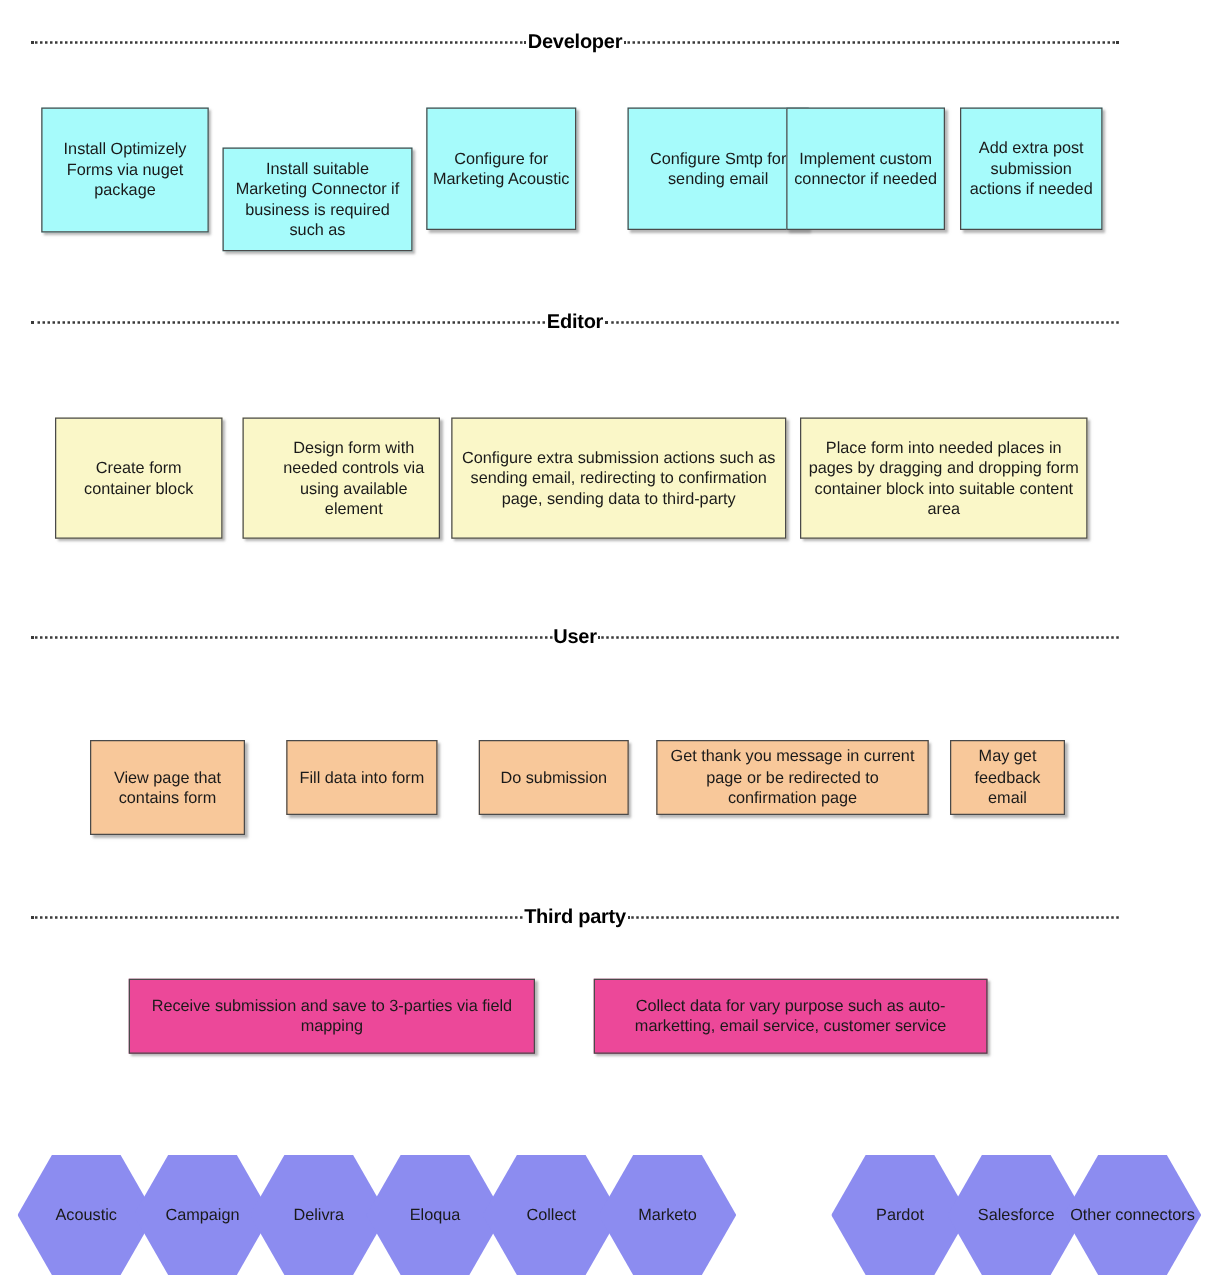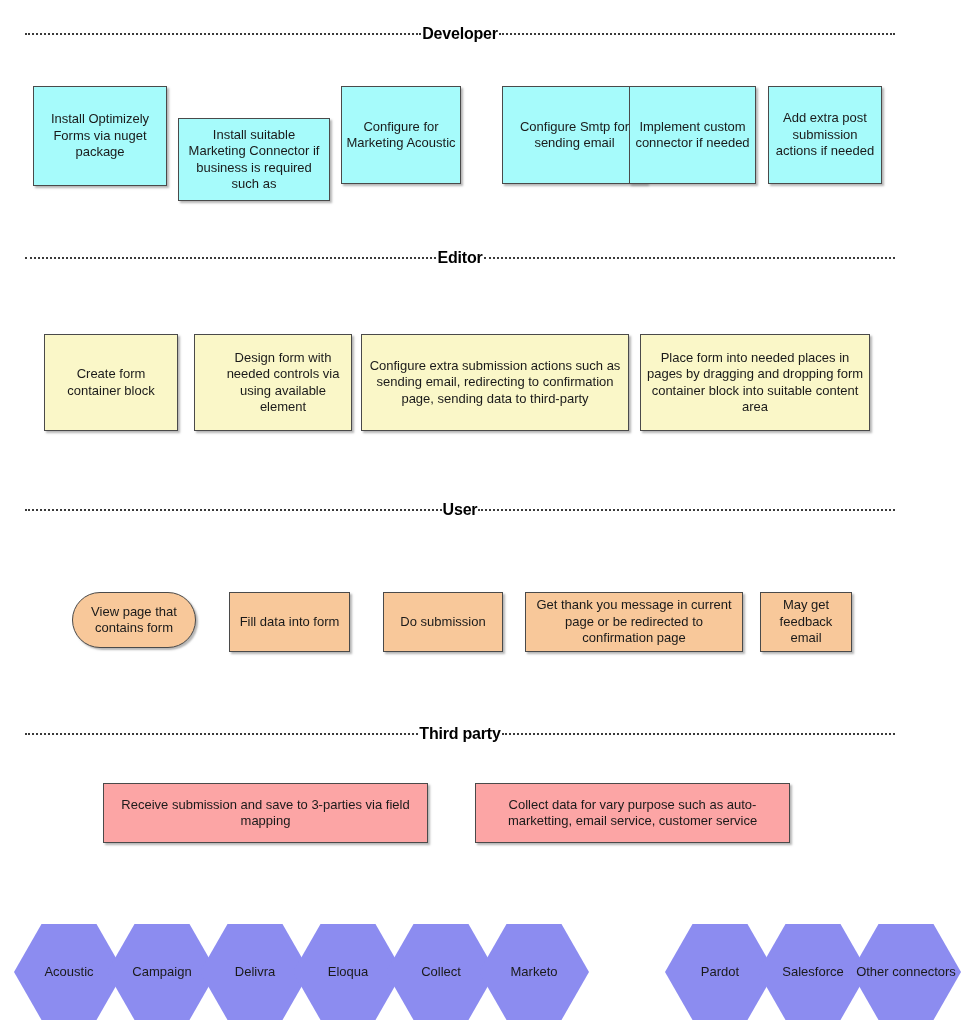--- a/index.html
+++ b/index.html
@@ -63,21 +63,21 @@
     line-height: 16.5px;
     color: #1a1a1a;
     padding: 3px 4px;
     box-shadow: 2px 2px 2px rgba(120,120,120,0.55);
   }
   .node .txt { display: block; width: 100%; white-space: pre-line; }
 
   .lane-dev  .node { background: #A6FBFB; }
   .lane-edit .node { background: #FAF7C8; }
   .lane-user .node { background: #F8C89A; }
-  .lane-tp   .node { background: #fca5a5; }
+  .lane-tp   .node { background: #ec4899; }
 
   
   .hex-row {
     position: absolute;
     left: 0;
     top: 924px;
     width: 975px;
     height: 96px;
   }
   .hex {
@@ -151,21 +151,21 @@
     </div>
   </div>
 
   <div class="lane-divider" style="top:500px;">
     <div class="rule"></div>
     <div class="lane-label">User</div>
     <div class="rule"></div>
   </div>
 
   <div class="lane-user">
-    <div class="node" style="left:72px;  top:592px; width:124px; height:56px;border-radius:28px;">
+    <div class="node" style="left:72px;  top:592px; width:124px; height:76px;">
       <span class="txt">View page that contains form</span>
     </div>
     <div class="node" style="left:229px; top:592px; width:121px; height:60px;">
       <span class="txt">Fill data into form</span>
     </div>
     <div class="node" style="left:383px; top:592px; width:120px; height:60px;">
       <span class="txt">Do submission</span>
     </div>
     <div class="node" style="left:525px; top:592px; width:218px; height:60px;">
       <span class="txt">Get thank you message in current page or be redirected to confirmation page</span>

